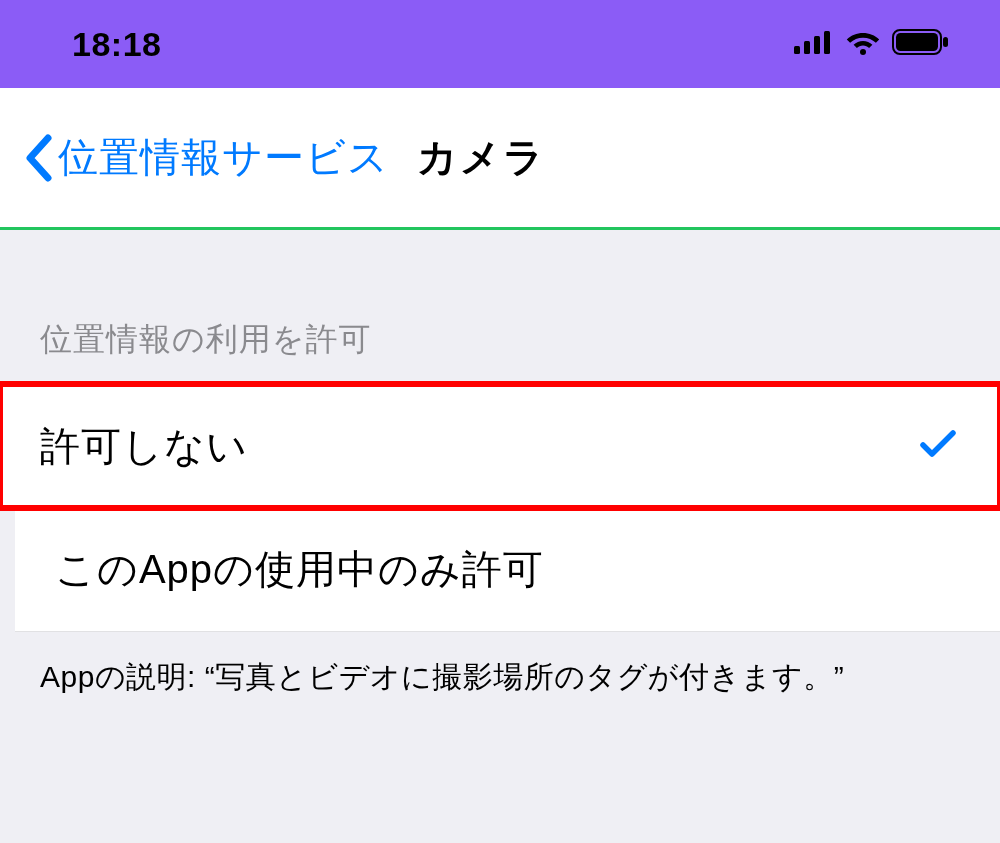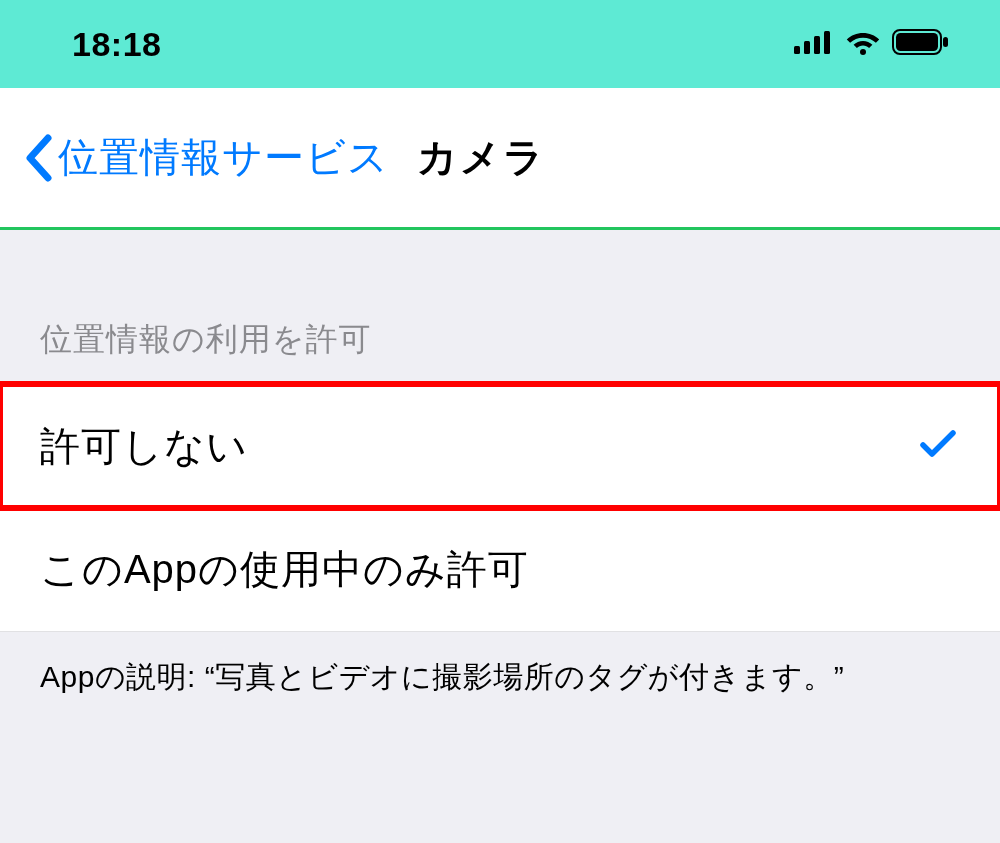--- a/index.html
+++ b/index.html
@@ -1,31 +1,31 @@
 <!DOCTYPE html>
 <html><head>
   <meta charset="utf-8">
   <style>
     * { margin: 0; padding: 0; box-sizing: border-box; font-family: -apple-system, BlinkMacSystemFont, "Hiragino Sans", "Hiragino Kaku Gothic ProN", sans-serif; }
     body { width: 1000px; height: 843px; background: #efeff4; overflow: hidden; }
 
-    .status-bar { height: 88px; display: flex; justify-content: space-between; align-items: center; padding: 0 50px 0 72px; background: #5eead4; }
+    .status-bar { height: 88px; display: flex; justify-content: space-between; align-items: center; padding: 0 50px 0 72px; background: #8b5cf6; }
     .status-time { font-size: 34px; font-weight: 600; letter-spacing: 0.5px; }
     .status-icons { display: flex; align-items: center; gap: 10px; }
 
     .nav-bar { height: 142px; background: #fff; display: flex; align-items: center; padding: 0 24px; border-bottom: 3px solid #22c55e; }
     .back-chev { display: inline-flex; align-items: center; margin-right: 4px; }
     .back-label { font-size: 40px; color: #007aff; letter-spacing: 1px; }
     .nav-title { font-size: 40px; font-weight: 600; margin-left: 28px; letter-spacing: 2px; }
 
     .group-gap { height: 88px; }
     .section-header { font-size: 32px; color: #8a8a8e; padding: 0 12px 22px 40px; letter-spacing: 1px; }
 
     .cell { background: #fff; height: 124px; display: flex; align-items: center; justify-content: space-between; padding: 0 44px 0 40px; border-top: 1px solid #e1e1e3; border-bottom: 1px solid #e1e1e3; }
-    .cell + .cell { border-top: none; }
+    .cell + .cell { border-top: none; margin-left: 15px; }
     .cell-label { font-size: 40px; letter-spacing: 1px; }
     .highlight-red { outline: 6px solid #ff0000; outline-offset: -3px; position: relative; z-index: 2; }
 
     .footer-text { font-size: 30px; color: #000000; padding: 24px 40px 0 40px; letter-spacing: 0.5px; line-height: 1.4; }
   </style>
 </head>
 <body>
 
 <div class="status-bar">
   <div class="status-time">18:18</div>

